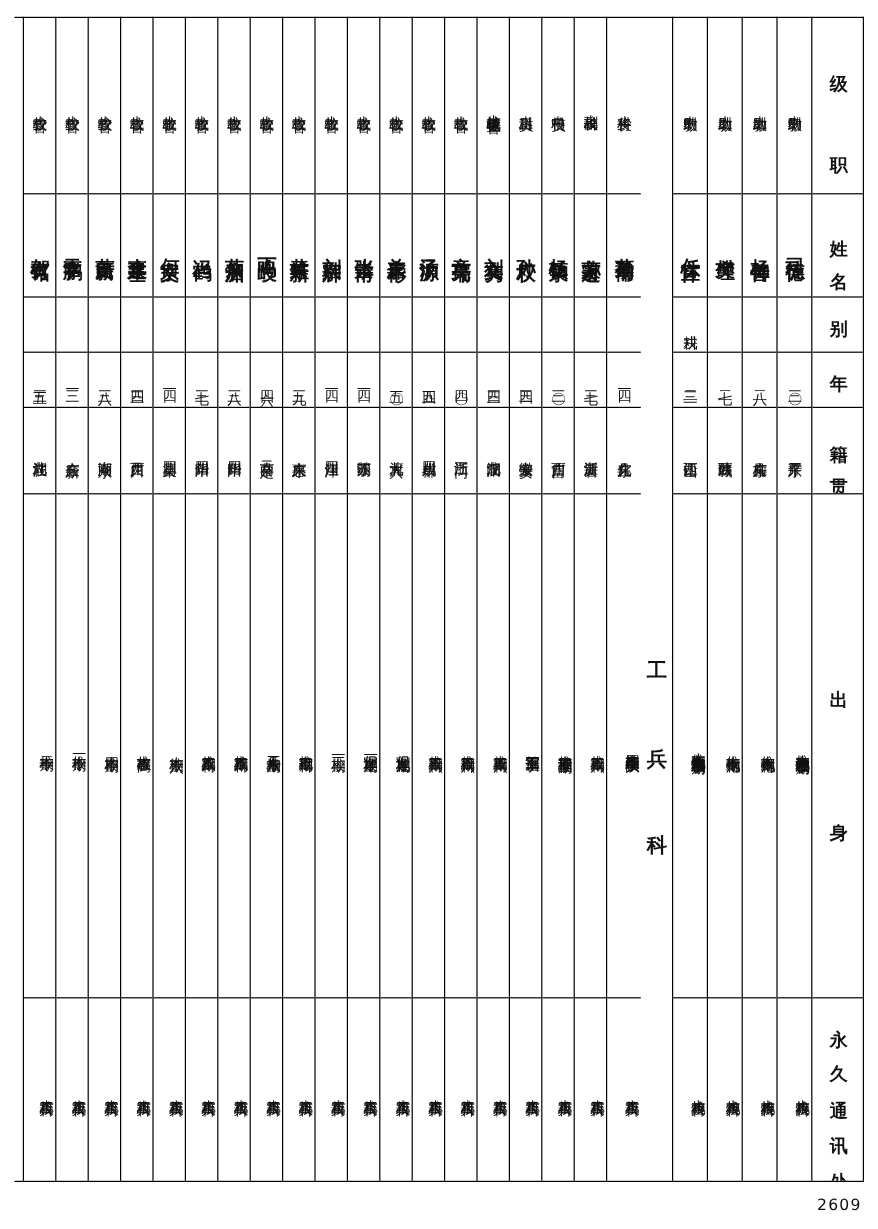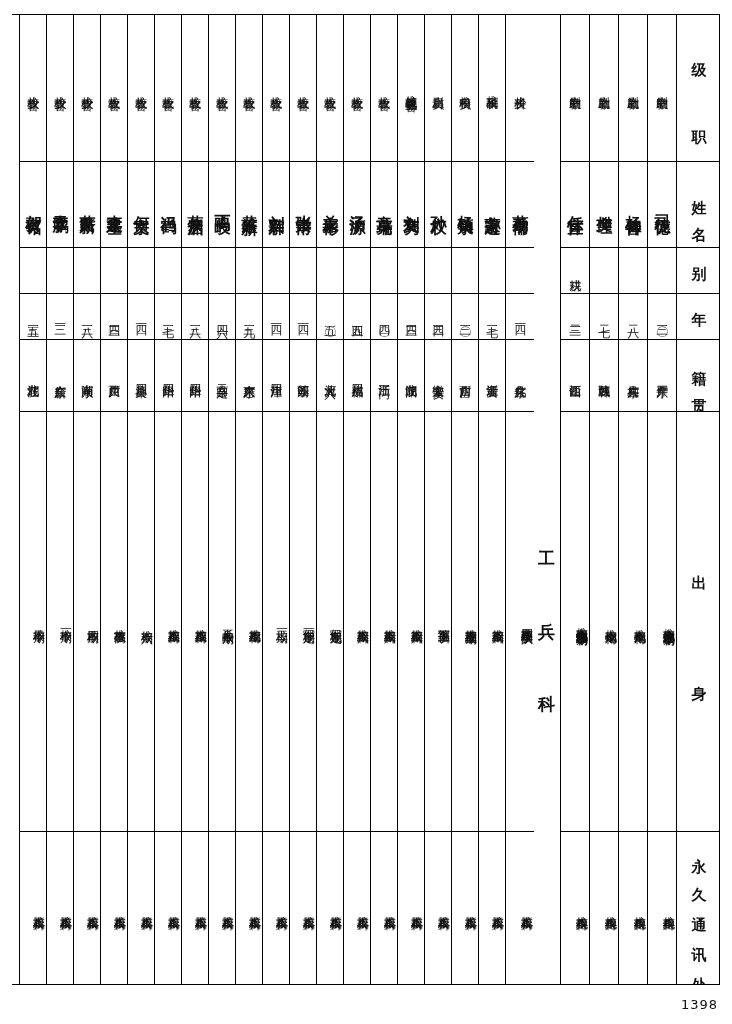--- a/index.html
+++ b/index.html
@@ -384,14 +384,14 @@
       <div class="cell r-name">贺有铭</div>
       <div class="cell r-alias"></div>
       <div class="cell r-age">三五</div>
       <div class="cell r-origin">湖北枝江</div>
       <div class="cell r-edu">本校十二期</div>
       <div class="cell r-addr no-bottom">本校工兵科</div>
     </div>
 
   </div>
 
-  <div class="page-number">1398</div>
+  <div class="page-number">2609</div>
 </div>
 
 </body></html>

